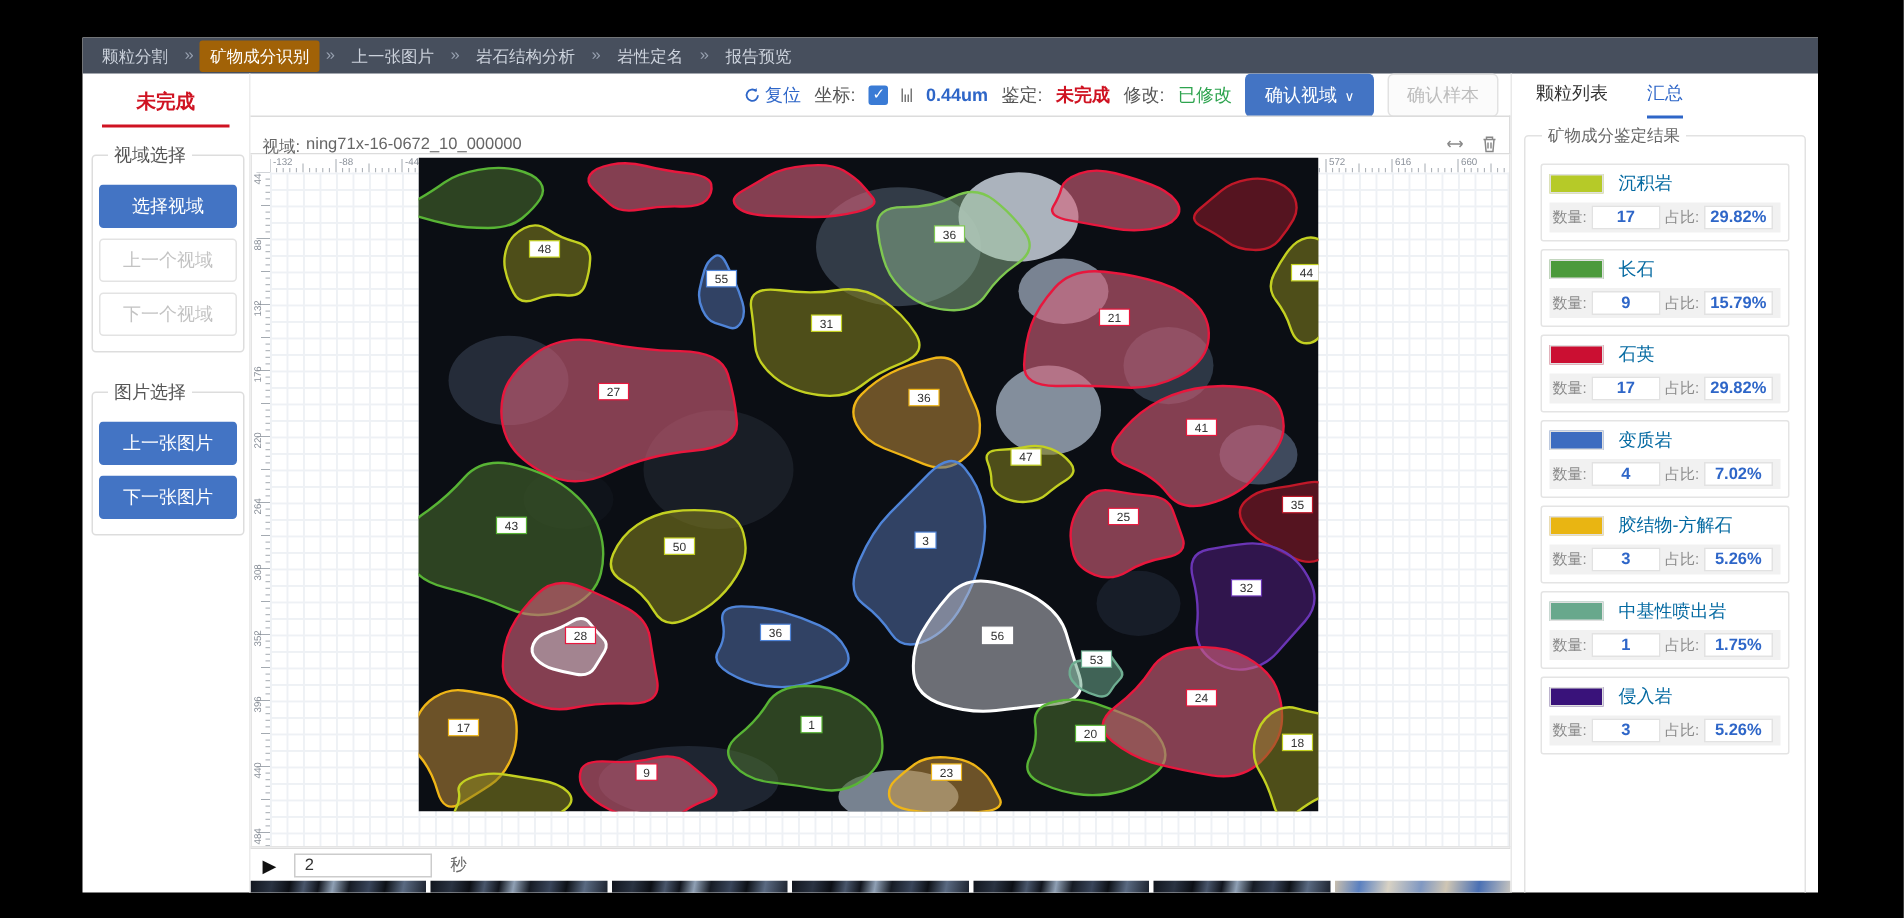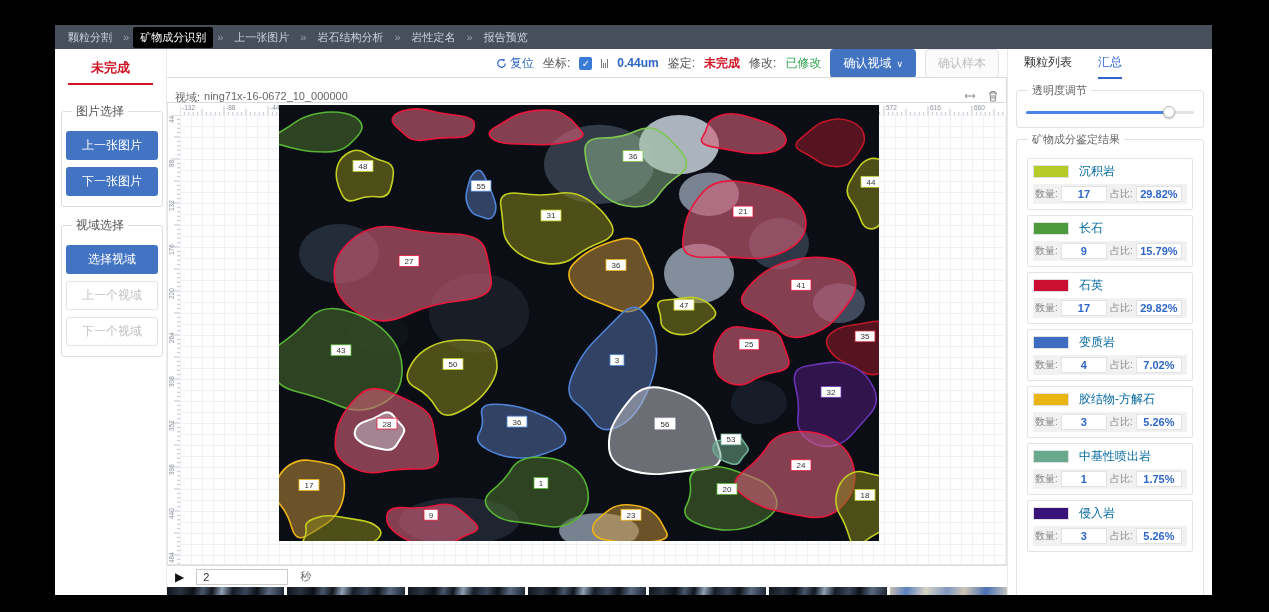--- a/index.html
+++ b/index.html
@@ -5,21 +5,21 @@
   * { margin:0; padding:0; box-sizing:border-box; }
   html,body { width:1269px; height:612px; background:#000; overflow:hidden;
     font-family:"Liberation Sans","DejaVu Sans",sans-serif; }
   #ui-root { position:absolute; left:55px; top:25px; width:1157px; height:570px;
     background:#fff; overflow:hidden; }
 
   
   .breadcrumb { height:24px; background:#474f5d; display:flex; align-items:center;
     padding-left:6px; font-size:11px; color:#cdd3dd; white-space:nowrap; overflow:hidden; }
   .crumb { padding:3px 7px; border-radius:2px; }
-  .crumb.active { background:#000000; color:#fff; }
+  .crumb.active { background:#a16207; color:#fff; }
   .crumb-sep { color:#98a1b0; margin:0 4px; font-size:11px; }
 
   .content { display:flex; height:560px; }
 
   
   .sidebar { width:112px; flex:0 0 112px; border-right:1px solid #ececec; padding-top:8px; }
   .status { color:#cf1322; font-weight:bold; font-size:13px; text-align:center;
     margin:2px 13px 0; padding-bottom:6px; border-bottom:2px solid #cf1322; }
   fieldset.group { margin:10px 6px 0; border:1px solid #ddd; border-radius:3px; padding:4px 4px 10px; }
   fieldset.group legend { font-size:12px; color:#555; padding:0 4px; margin-left:6px; }
@@ -114,33 +114,33 @@
       <span class="crumb-sep">»</span>
       <span class="crumb">岩性定名</span>
       <span class="crumb-sep">»</span>
       <span class="crumb">报告预览</span>
     </div>
 
   <div class="content">
 
     <div class="sidebar">
       <div class="status">未完成</div>
-      <fieldset class="group" style="margin-top:18px;">
-        <legend>图片选择</legend>
-        <div id="image-buttons">
-            <button class="side-btn primary">上一张图片</button>
-            <button class="side-btn primary">下一张图片</button>
-          </div>
-      </fieldset>
       <fieldset class="group">
         <legend>视域选择</legend>
         <div id="view-buttons">
             <button class="side-btn primary">选择视域</button>
             <button class="side-btn disabled">上一个视域</button>
             <button class="side-btn disabled">下一个视域</button>
+          </div>
+      </fieldset>
+      <fieldset class="group" style="margin-top:18px;">
+        <legend>图片选择</legend>
+        <div id="image-buttons">
+            <button class="side-btn primary">上一张图片</button>
+            <button class="side-btn primary">下一张图片</button>
           </div>
       </fieldset>
     </div>
 
     <div class="main">
 
       <div class="toolbar">
         <span class="reset tb-blue">
           <svg width="11" height="11" viewBox="0 0 11 11">
               <path d="M9.3 5.5a3.8 3.8 0 1 1-1.2-2.8" fill="none" stroke="#2e66c8" stroke-width="1.2"></path>
@@ -694,28 +694,20 @@
             <span class="thumb-badge"></span>
           </div>
         </div>
     </div>
 
     <div class="rpanel">
       <div class="tabs" id="rtabs">
           <span class="tab">颗粒列表</span>
           <span class="tab active">汇总</span>
         </div>
-      <fieldset class="rgroup">
-        <legend>透明度调节</legend>
-        <div class="slider">
-          <div class="track"></div>
-          <div class="fill"></div>
-          <div class="thumb-dot"></div>
-        </div>
-      </fieldset>
       <fieldset class="rgroup results">
         <legend>矿物成分鉴定结果</legend>
         <div id="mineral-list">
             <div class="mcard">
               <div class="r1">
                 <span class="swatch" style="background:#b6ca28"></span>
                 <span class="mname">沉积岩</span>
               </div>
               <div class="r2">
                 <span class="klabel">数量:</span>

